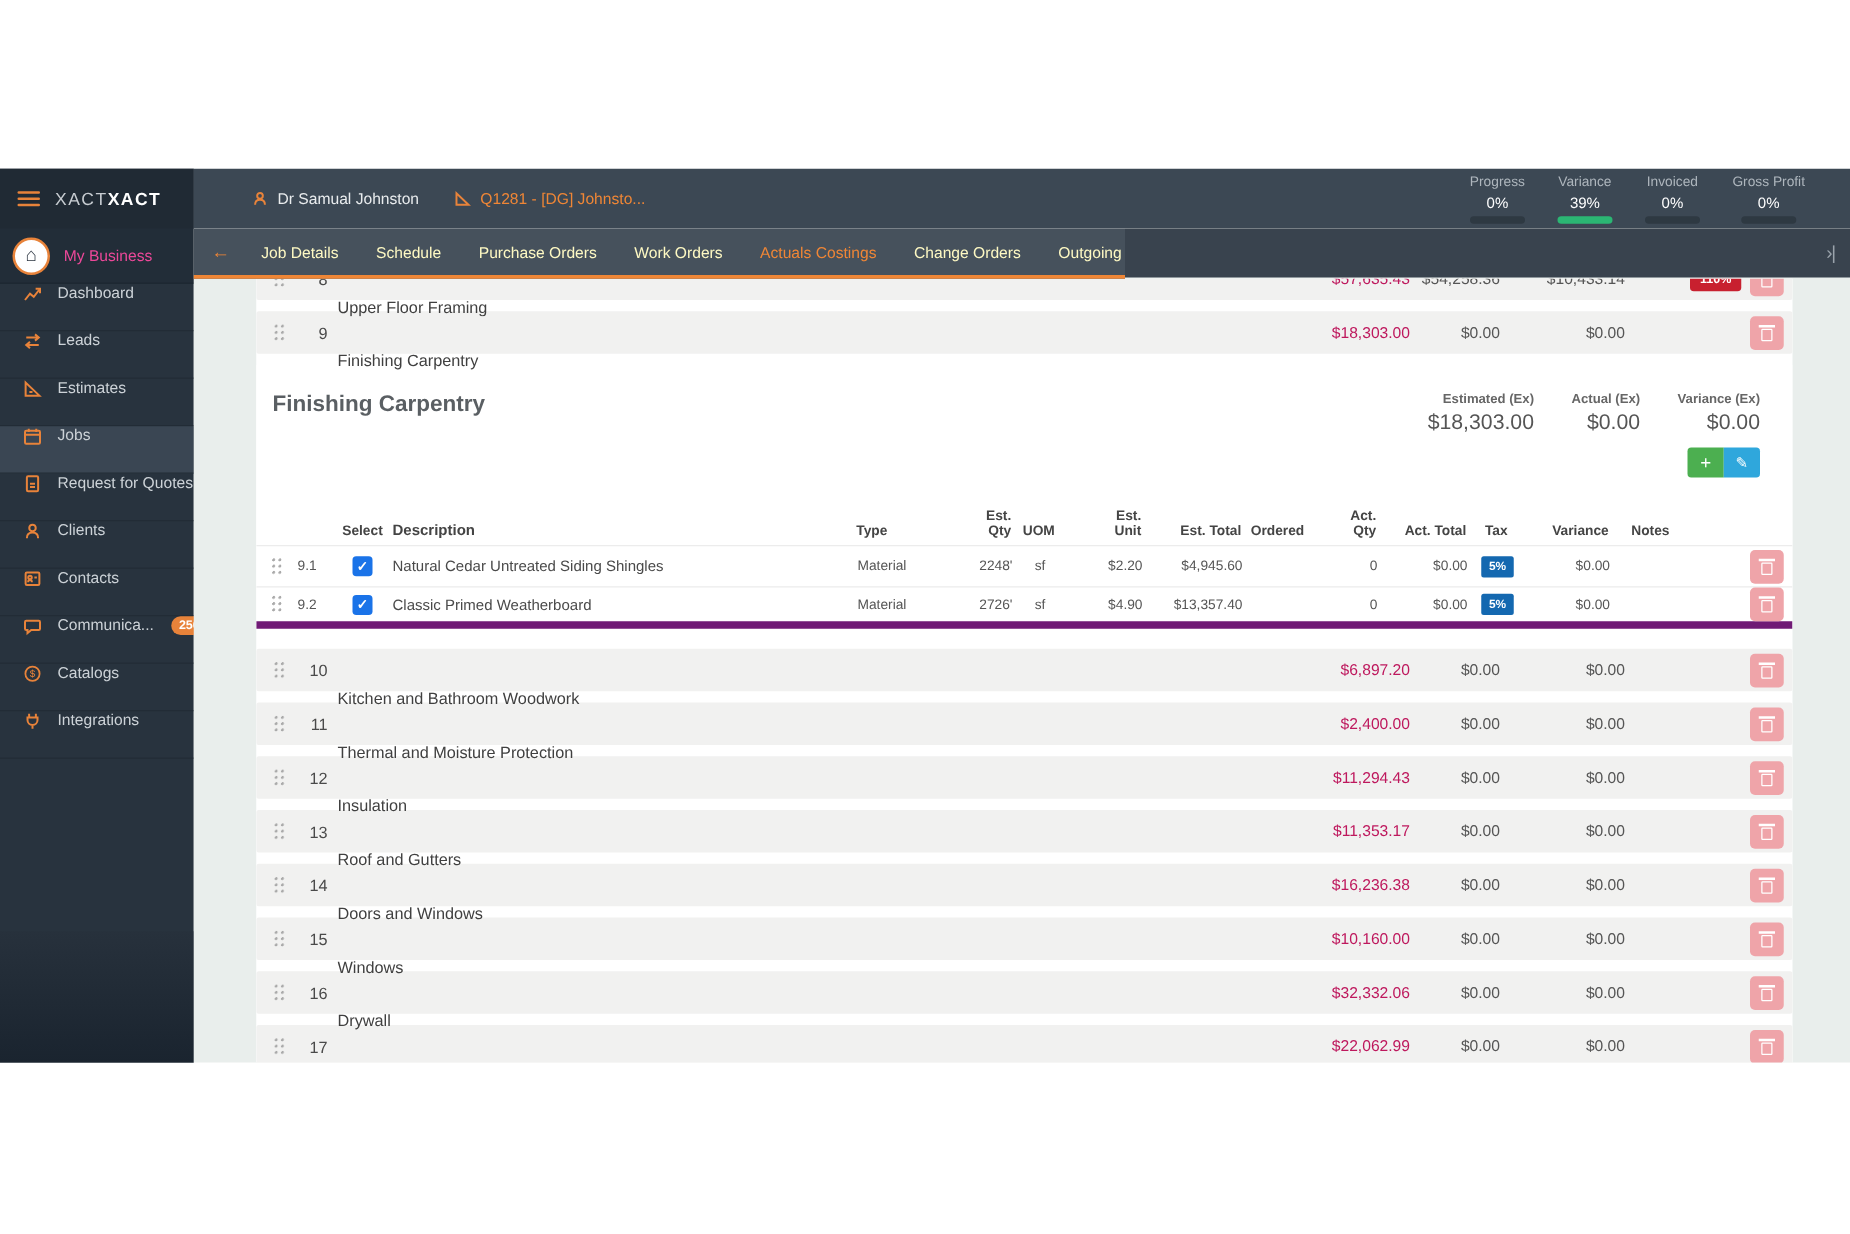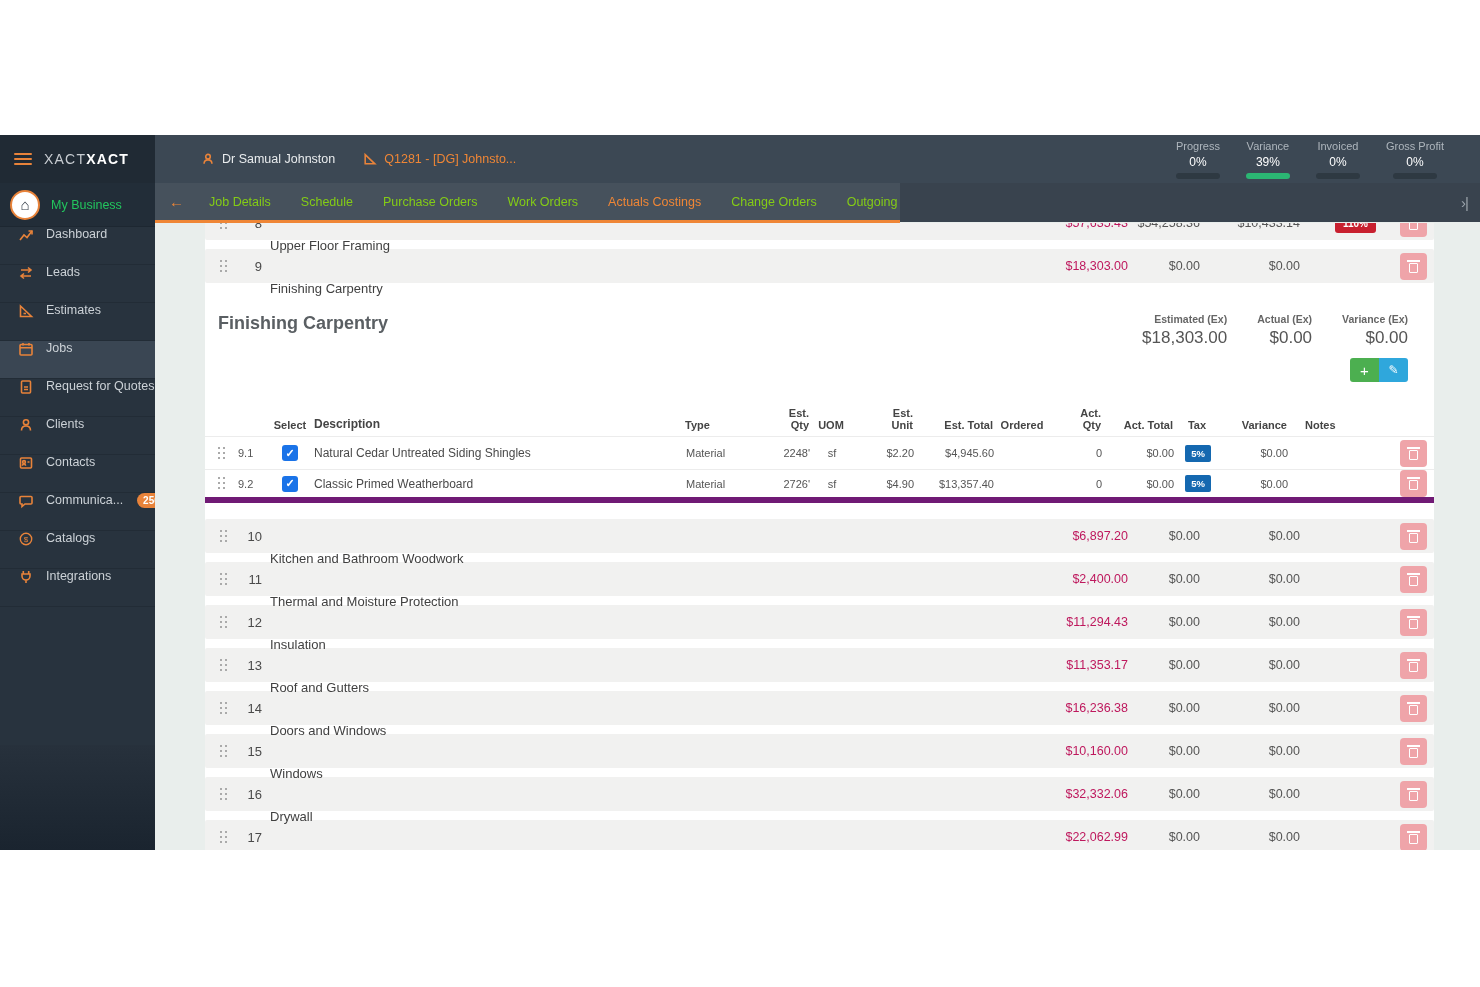--- a/index.html
+++ b/index.html
@@ -10,21 +10,21 @@
   
   .sidebar { position:absolute; left:0; top:0; width:155px; height:715px; background:#28333e; }
   .sidebar-head { height:48px; background:#202a34; display:flex; align-items:center; padding-left:14px; gap:12px; }
   .hamburger { width:18px; display:flex; flex-direction:column; gap:3px; cursor:pointer; }
   .hamburger i { display:block; height:2px; background:#e8833a; border-radius:1px; }
   .brand { font-size:14px; letter-spacing:1.2px; color:#c7ccd1; white-space:nowrap; }
   .brand b { color:#ffffff; font-weight:bold; }
   .biz-row { height:44px; background:#222d38; display:flex; align-items:center; gap:11px; padding-left:10px; border-bottom:1px solid #1d2731; }
   .logo-circle { width:30px; height:30px; border-radius:50%; background:#ffffff; border:2px solid #e8833a;
     display:flex; align-items:center; justify-content:center; color:#2b3540; font-size:15px; font-weight:bold; }
-  .biz-label { color:#22c55e; font-size:12.5px; }
+  .biz-label { color:#ec4899; font-size:12.5px; }
   .nav-item { height:38px; display:flex; align-items:flex-start; gap:12px; padding-left:18px;
     border-bottom:1px solid #222c36; cursor:pointer; }
   .nav-item .lbl { color:#ccd2d7; font-size:12.5px; white-space:nowrap; }
   .nav-item.active { background:#3a4653; }
   .nav-item svg { flex:0 0 16px; }
   .badge-pill { background:#e8833a; color:#fff; font-size:10px; font-weight:bold; border-radius:8px;
     padding:2px 6px; margin-left:2px; }
   .sidebar-fill { position:absolute; left:0; bottom:0; top:610px; width:155px;
     background:linear-gradient(#27313c,#1a242f); }
 
@@ -38,40 +38,40 @@
   .metric .m-label { font-size:11px; color:#aeb6bd; }
   .metric .m-value { font-size:12px; color:#ffffff; margin-top:3px; }
   .metric .m-bar { width:44px; height:6px; border-radius:3px; background:#2e3942; margin:4px auto 0; }
   .metric.green .m-bar { background:#2bb673; }
 
   
   .main { position:absolute; left:155px; top:48px; width:1325px; height:667px; background:#e9eeec; }
   .tabstrip { position:absolute; left:0; top:0; width:745px; height:40px; background:#46515c;
     border-bottom:3px solid #ef8636; display:flex; align-items:center; z-index:3; }
   .back-arrow { color:#ef8636; font-size:15px; margin:0 10px 0 14px; cursor:pointer; }
-  .tab { font-size:12.5px; color:#84cc16; padding:0 15px; cursor:pointer; white-space:nowrap; }
+  .tab { font-size:12.5px; color:#fef9c3; padding:0 15px; cursor:pointer; white-space:nowrap; }
   .tab.active { color:#ef8636; }
   .darkpanel { position:absolute; left:745px; top:0; right:0; height:39px; background:#39434e; z-index:3;
     display:flex; align-items:center; justify-content:flex-end; }
   .skip-icon { color:#9aa3ab; font-size:15px; padding-right:12px; cursor:pointer; letter-spacing:-1px; }
 
   .card { position:absolute; left:50px; top:40px; width:1229px; bottom:0; background:#ffffff; overflow:hidden; }
 
   
   .crow { height:34px; background:#f1f1f0; border-radius:2px; display:flex; align-items:center;
     padding-left:14px; margin-bottom:9px; cursor:pointer; }
   .crow.partial { margin-top:-17px; }
   .crow .num { width:22px; text-align:right; font-size:13px; color:#4a4a4a; }
   .crow .lbl { flex:1; margin-left:8px; font-size:13px; color:#404040; white-space:nowrap; overflow:hidden;margin-top:44px; }
   .crow .v-est { width:110px; text-align:right; font-size:12.5px; color:#be185d; }
   .crow .v-act { width:72px; text-align:right; font-size:12.5px; color:#555; }
   .crow .v-var { width:100px; text-align:right; font-size:12.5px; color:#555; }
   .crow .badge-zone { width:100px; display:flex; justify-content:flex-end; }
   .crow .pct-badge { background:#c8202f; color:#fff; font-size:10px; font-weight:bold;
-    border-radius:3px; padding:4px 8px; margin-right:24px;text-align:center; }
+    border-radius:3px; padding:4px 8px; margin-right:7px;text-align:center; }
   .del-btn { width:27px; height:27px; background:#efa4a9; border:none; border-radius:4px;
     display:flex; align-items:center; justify-content:center; cursor:pointer; margin-right:7px; }
   .trash { width:9px; height:10px; border:1.5px solid #fff; border-radius:1px; position:relative; margin-top:3px; }
   .trash::before { content:''; position:absolute; top:-4px; left:-3px; right:-3px; height:2px; background:#fff; }
 
   .dots { width:10px; height:15px; margin-right:11px; flex:0 0 10px; cursor:grab;
     background:radial-gradient(circle at 2px 2px, #aaa 1.1px, transparent 1.3px); background-size:5px 5px; }
 
   
   .detail { background:#fff; margin-bottom:16px; }

